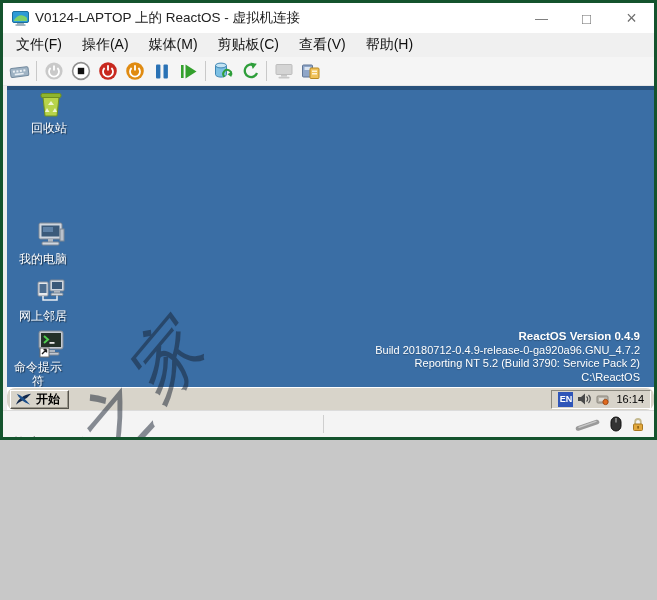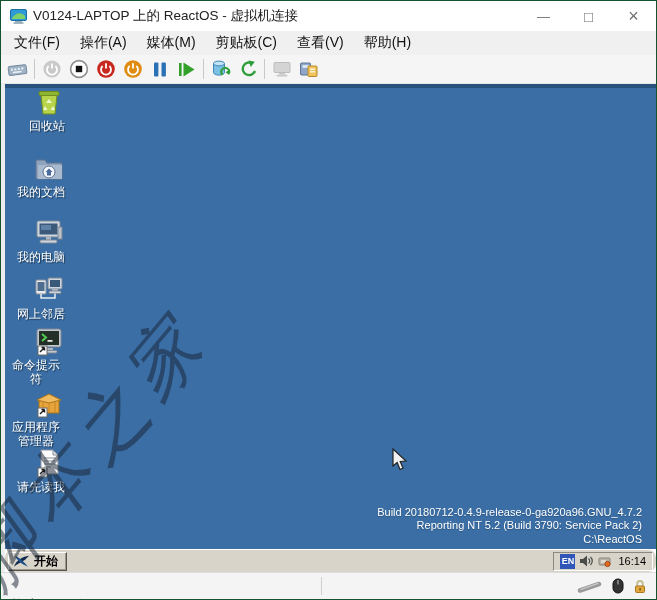--- a/index.html
+++ b/index.html
@@ -1,17 +1,17 @@
 <!DOCTYPE html>
 <html><head>
 <meta charset="utf-8">
 <style>
   * { margin:0; padding:0; box-sizing:border-box; }
   body { background:#c8c8c8; font-family:"Liberation Sans","DejaVu Sans",sans-serif; }
-  #window { width:657px; height:600px; background:#fff; border:1px solid #14532d;
+  #window { width:657px; height:440px; background:#fff; border:3px solid #14532d;
             display:flex; flex-direction:column; overflow:hidden; position:relative; }
 
   
   .titlebar { height:30px; background:#fff; display:flex; align-items:center; flex:0 0 auto; }
   .title-icon { margin:0 6px 0 9px; width:17px; height:15px; }
   .title-text { font-size:13.5px; color:#222; }
   .win-controls { margin-left:auto; display:flex; height:100%; }
   .win-btn { width:45px; height:100%; display:flex; align-items:center; justify-content:center;
              color:#707070; font-size:13px; }
 
@@ -195,30 +195,20 @@
           <svg class="glyph" viewBox="0 0 32 32">
             <path d="M8,9 L24,9 L22,28 L10,28 Z" fill="#b8d44a" stroke="#6f8f1f"></path>
             <rect x="6" y="5.5" width="20" height="4" rx="1.5" fill="#8fb52e" stroke="#6f8f1f"></rect>
             <path d="M13,17 l3,-4 l3,4 z" fill="#eef6d2"></path>
             <path d="M12,20 l2.5,4 l-4.5,0 z" fill="#eef6d2"></path>
             <path d="M20,20 l2,4 l-4.5,0 z" fill="#eef6d2"></path>
           </svg>
           <span class="dt-label">回收站</span>
         </div>
 
-        <div class="dt-icon" style="top:68px">
-          <svg class="glyph" viewBox="0 0 32 32">
-            <path d="M3,8 L12,8 L14,11 L29,11 L29,27 L3,27 Z" fill="#8fa3bd" stroke="#5c7292"></path>
-            <rect x="5" y="13" width="24" height="14" fill="#a9bacf"></rect>
-            <circle cx="16" cy="20" r="6" fill="#f2f5f9" stroke="#5c7292"></circle>
-            <path d="M12.5,20 L16,16.5 L19.5,20 Z" fill="#4a6b9c"></path>
-            <rect x="14" y="20" width="4" height="3.5" fill="#4a6b9c"></rect>
-          </svg>
-          <span class="dt-label">我的文档</span>
-        </div>
 
         <div class="dt-icon" style="top:133px">
           <svg class="glyph" viewBox="0 0 32 32">
             <rect x="4" y="4" width="23" height="16" rx="1.5" fill="#cfd6df" stroke="#7c8794"></rect>
             <rect x="6.5" y="6.5" width="18" height="11" fill="#3b5a7a"></rect>
             <rect x="8" y="8" width="10" height="5" fill="#5e81a6"></rect>
             <rect x="13" y="20" width="5" height="3" fill="#aeb6c0"></rect>
             <rect x="7" y="23" width="17" height="3" rx="1" fill="#cfd6df" stroke="#7c8794"></rect>
             <rect x="25" y="10" width="4" height="12" fill="#b9c1cb" stroke="#7c8794"></rect>
           </svg>
@@ -275,20 +265,21 @@
               <line x1="11" y1="17" x2="22" y2="17"></line>
                 <line x1="11" y1="20" x2="18" y2="20"></line>
             </g>
             <rect x="5" y="21" width="9" height="9" fill="#fff" stroke="#6b6b6b"></rect>
             <path d="M7,27 L11.5,22.5 M11.5,22.5 l-3,0 m3,0 l0,3" stroke="#1a1a1a" stroke-width="1.4" fill="none"></path>
           </svg>
           <span class="dt-label">请先读我</span>
         </div>
 
         <div class="version-block">
+          <div class="v1">ReactOS Version 0.4.9</div>
           <div>Build 20180712-0.4.9-release-0-ga920a96.GNU_4.7.2</div>
           <div>Reporting NT 5.2 (Build 3790: Service Pack 2)</div>
           <div>C:\ReactOS</div>
         </div>
 
         <svg class="cursor" viewBox="0 0 17 24">
           <path d="M2,1 L2,18 L6.2,14.5 L9,21.5 L12,20 L9.2,13.5 L15,13 Z" fill="#f2f2f2" stroke="#222" stroke-width="1.2"></path>
         </svg>
       </div>
 

